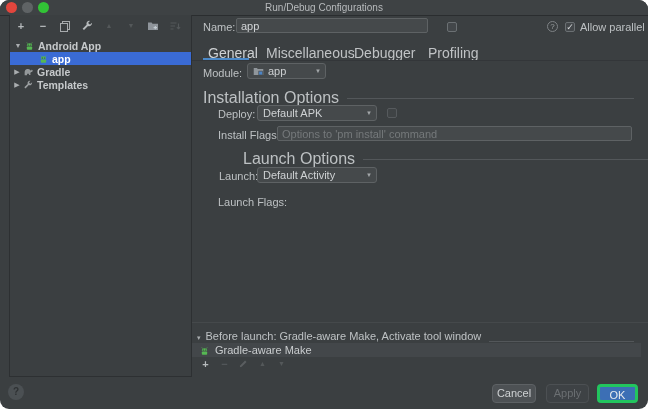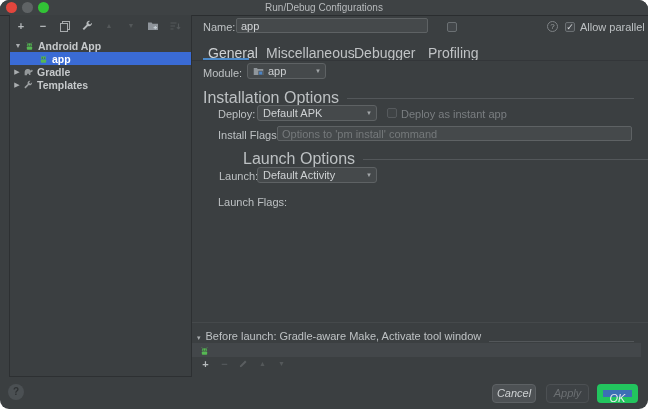--- a/index.html
+++ b/index.html
@@ -83,24 +83,24 @@
   .bl-header .bl-arrow{font-size:7px;color:#a9adaf;margin-right:5px;}
   .bl-header .rule{flex:1;height:1px;background:#53575a;margin-left:8px;margin-top:1px;}
   .bl-row{position:absolute;left:192px;top:343px;width:449px;height:14px;background:#43474a;display:flex;align-items:center;
        padding-left:6px;box-sizing:border-box;font-size:11px;color:#c9ccce;}
   .bl-row .tree-label{margin-left:5px;}
   .bl-toolbar{position:absolute;left:200px;top:357px;height:13px;display:flex;align-items:center;gap:8px;}
   .bl-toolbar .tb-icon{width:11px;height:11px;}
   
   .help-btn{position:absolute;left:8px;top:384px;width:16px;height:16px;border-radius:50%;background:#4b5053;
        color:#2e3133;font-size:10px;font-weight:bold;text-align:center;line-height:16px;}
-  .btn{position:absolute;top:384px;height:19px;border-radius:4px;font-size:11px;text-align:center;line-height:17px;box-sizing:border-box;font-style:italic;}
+  .btn{position:absolute;top:384px;height:19px;border-radius:4px;font-size:11px;text-align:center;line-height:17px;box-sizing:border-box;}
   .btn-cancel{left:492px;width:44px;background:#4d5154;border:1px solid #5d6164;color:#ced1d3;}
   .btn-apply{left:546px;width:43px;background:#3e4245;border:1px solid #4c5053;color:#6b6f72;}
-  .btn-ok{left:597px;width:41px;background:#3c6fb5;border:6px solid #22c55e;color:#e8ebee;}
+  .btn-ok{left:597px;width:41px;background:#3c6fb5;border:3px solid #22c55e;color:#e8ebee;}
 </style>
 </head>
 <body>
 
 <div class="window">
 
   <div class="titlebar">
     <span class="light red"></span>
     <span class="light gray"></span>
     <span class="light green"></span>
@@ -215,21 +215,20 @@
   <div class="section-header sh-install">
     <span>Installation Options</span>
       <span class="rule"></span>
   </div>
   <span class="lbl lbl-deploy">Deploy:</span>
   <div class="combo combo-deploy">
     <span>Default APK</span>
     <span class="arrow">▼</span>
   </div>
   <span class="checkbox disabled cb-instant"></span>
-  <span class="lbl lbl-instant">Deploy as instant app</span>
   <span class="lbl lbl-install-flags">Install Flags:</span>
   <input class="inp inp-install-flags" readonly="" placeholder="Options to 'pm install' command" style="">
 
   <div class="section-header sh-launch">
     <span>Launch Options</span>
       <span class="rule"></span>
   </div>
   <span class="lbl lbl-launch">Launch:</span>
   <div class="combo combo-launch">
     <span>Default Activity</span>
@@ -246,20 +245,21 @@
   <div class="bl-row">
     <span class="tree-icon">
       <svg width="11" height="11" viewBox="0 0 12 12">
           <path d="M3.1 6.4a2.9 2.9 0 0 1 5.8 0z" fill="#56b853"></path>
           <path d="M3.9 3.9 3.1 2.7M8.1 3.9l.8-1.2" stroke="#56b853" stroke-width=".8"></path>
           <circle cx="4.7" cy="5.4" r=".55" fill="#2b2e30"></circle>
           <circle cx="7.3" cy="5.4" r=".55" fill="#2b2e30"></circle>
           <rect x="3.1" y="7" width="5.8" height="3.5" rx=".8" fill="#56b853"></rect>
         </svg>
     </span>
+    <span class="tree-label">Gradle-aware Make</span>
   </div>
   <div class="bl-toolbar">
     <span class="tb-icon g-light">+</span>
     <span class="tb-icon g-dim">−</span>
     <span class="tb-icon">
       <svg width="11" height="11" viewBox="0 0 12 12">
           <path d="M2 10l.4-1.9 5.3-5.3 1.6 1.6L4 9.6 2 10z" fill="#5a5e60"></path>
         </svg>
     </span>
     <span class="tb-icon tri g-dim">▲</span>

